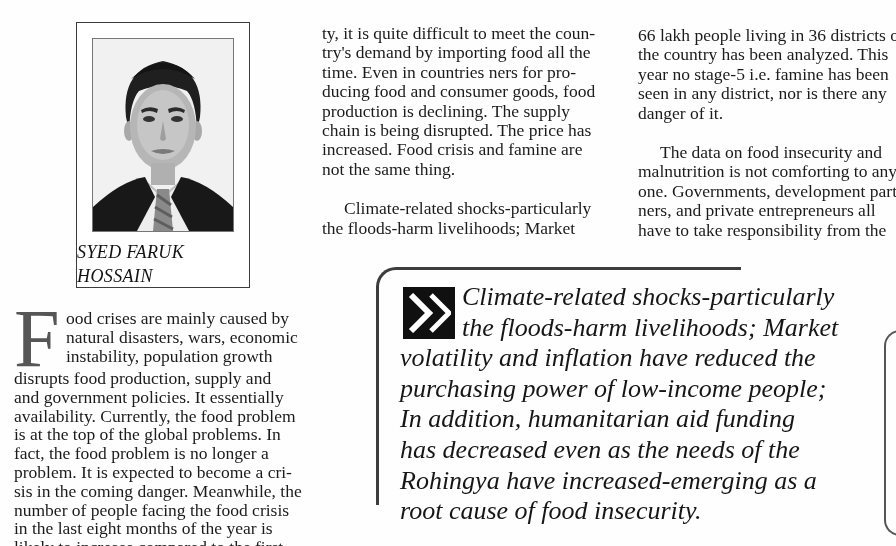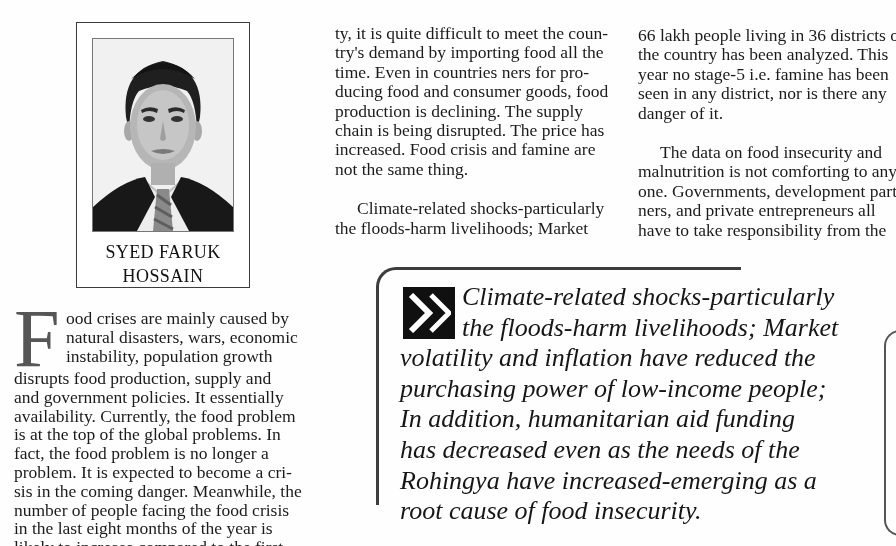--- a/index.html
+++ b/index.html
@@ -20,31 +20,32 @@
     background: #ffffff;
   }
   .photo-frame {
     width: 140px; height: 192px;
     margin: 15px auto 0 auto;
     border: 1px solid #777;
     overflow: hidden; background: #f4f4f4;
   }
   .photo-caption {
     margin-top: 8px;
-    text-align: center;
+    text-align: left;
     font-size: 18px; line-height: 24px;
     letter-spacing: 0.4px;
     color: #121212;
+    font-style: italic;
   }
 
   
   .col { position: absolute; font-size: 17.5px; }
   .tl  { white-space: nowrap; }
   .col-1 { left: 14px;  top: 309px; width: 304px; line-height: 18.8px; }
-  .col-2 { left: 335px; top: 24px;  width: 300px; line-height: 19.4px; }
+  .col-2 { left: 322px; top: 24px;  width: 300px; line-height: 19.4px; }
   .col-3 { left: 638px; top: 26px;  width: 330px; line-height: 19.4px; }
   .pgap { height: 20px; }
   .indent-first .tl:first-child { text-indent: 22px; }
 
   .dropcap-row { display: flex; align-items: flex-start; }
   .dropcap {
     width: 52px; flex: 0 0 52px;
     font-size: 82px; line-height: 60px;
     color: #565656;
   }

